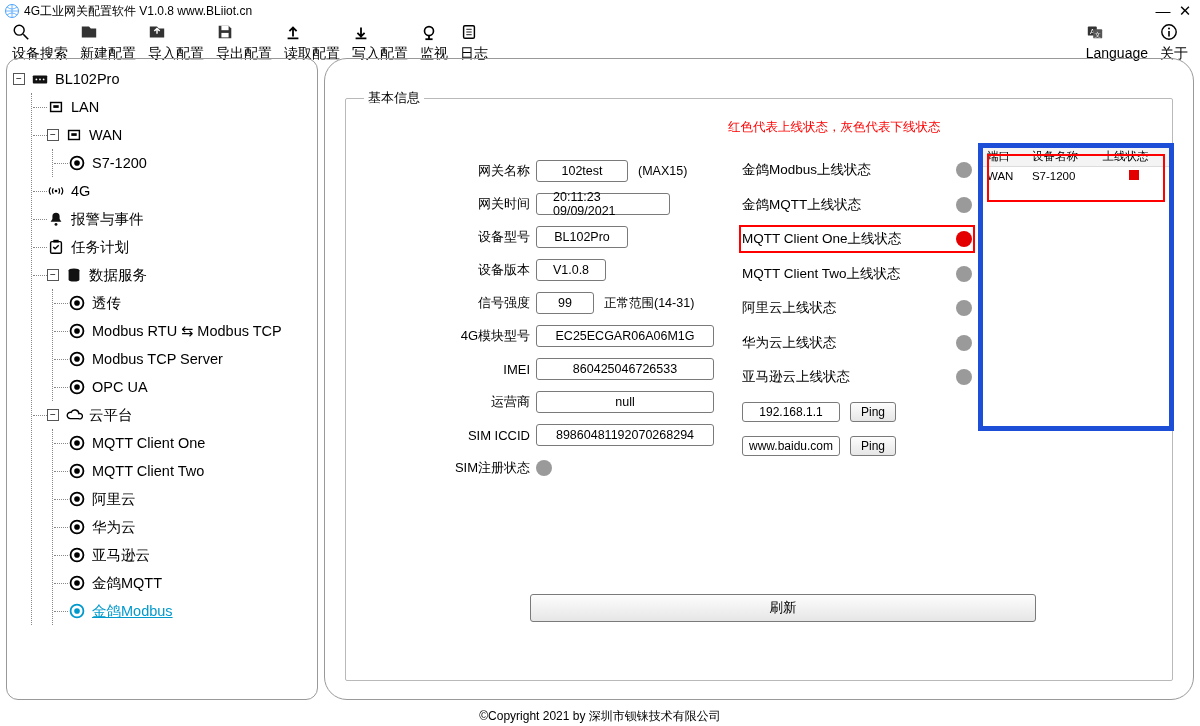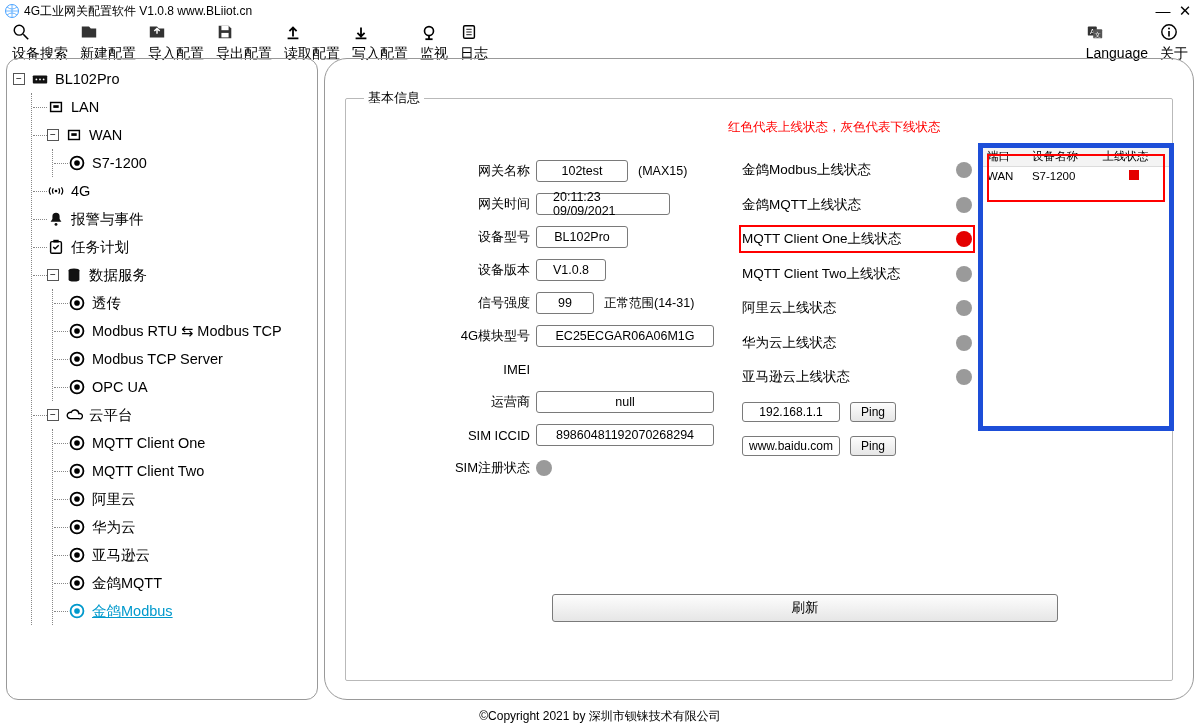--- a/index.html
+++ b/index.html
@@ -53,21 +53,21 @@
   .row .v.lg { width:178px; }
   .row .tail { font-size:12.5px; margin-left:4px; }
   .mrow { display:flex; align-items:center; gap:10px; height:22px; }
   .mrow .ml { flex:1; font-size:13.5px; }
   .dot { width:16px; height:16px; border-radius:50%; background:var(--grey-dot); }
   .dot.on { background:var(--red); }
   .mrow.hl { outline:2px solid var(--hl); outline-offset:1px; }
   .mrow .mv { height:20px; border:1px solid #7a7a7a; border-radius:3px; background:#fff; display:inline-flex; align-items:center; justify-content:center; font-size:12px; }
   .mrow .mv.ip { width:98px; }
   .pingbtn { width:46px; height:20px; border:1px solid #7a7a7a; border-radius:3px; background:linear-gradient(#fdfdfd,#e6e6e6); font-size:12px; display:inline-flex; align-items:center; justify-content:center;text-align:right; }
-  .refresh { position:absolute; left:166px; bottom:40px; width:506px; height:28px; border:1px solid #7a7a7a; border-radius:3px; background:linear-gradient(#fdfdfd,#e6e6e6); display:flex; align-items:center; justify-content:center; font-size:13.5px;margin-left:22px; }
+  .refresh { position:absolute; left:166px; bottom:40px; width:506px; height:28px; border:1px solid #7a7a7a; border-radius:3px; background:linear-gradient(#fdfdfd,#e6e6e6); display:flex; align-items:center; justify-content:center; font-size:13.5px; }
   
   .rtbl .hOutline { position:absolute; inset:6px 4px auto 4px; height:48px; border:2px solid var(--hl); pointer-events:none; }
   .rtbl table { width:100%; border-collapse:collapse; font-size:11.5px; }
   .rtbl th { background:#f4f4f4; font-weight:400; height:18px; border-bottom:1px solid #dcdcdc; padding:0 4px; text-align:left; }
   .rtbl td { height:20px; padding:0 4px; }
   .sq { display:inline-block; width:10px; height:10px; background:var(--red); }
   
   .footer { height:20px; text-align:center; font-size:12px; line-height:20px; }
 </style>
 </head>
@@ -452,20 +452,21 @@
               <span class="k">信号强度</span>
               <span class="v" style="width:58px">99</span>
               <span class="tail">正常范围(14-31)</span>
             </div>
           <div class="row">
               <span class="k">4G模块型号</span>
               <span class="v lg">EC25ECGAR06A06M1G</span>
             </div>
           <div class="row">
               <span class="k">IMEI</span>
+              <span class="v lg">860425046726533</span>
             </div>
           <div class="row">
               <span class="k">运营商</span>
               <span class="v lg">null</span>
             </div>
           <div class="row">
               <span class="k">SIM ICCID</span>
               <span class="v lg">89860481192070268294</span>
             </div>
           <div class="row">

